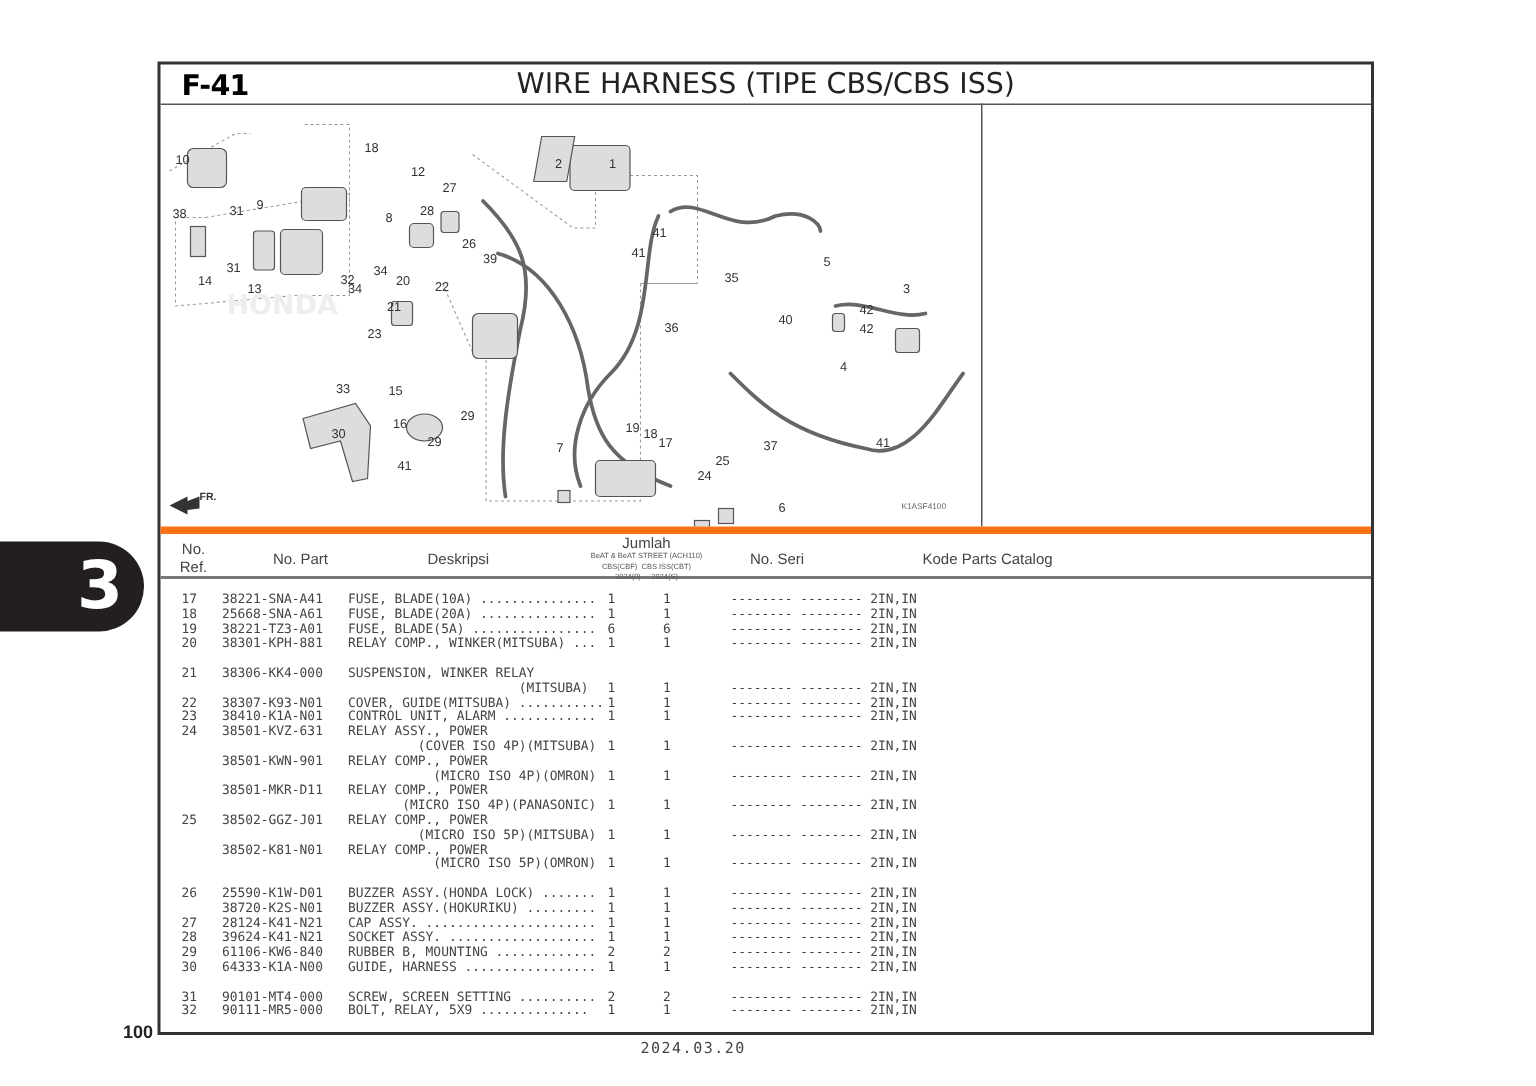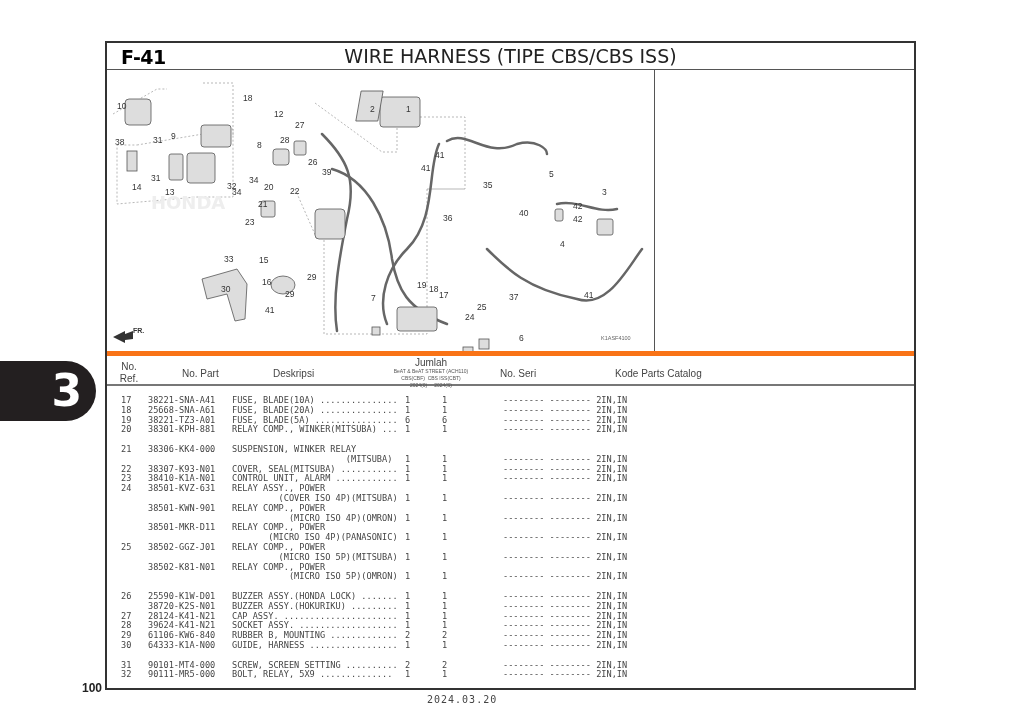--- a/index.html
+++ b/index.html
@@ -18,38 +18,38 @@
 
   .diagram-area { position: absolute; left: 0; top: 26px; width: 547px; height: 282px; }
   .diagram-divider { position: absolute; left: 547px; top: 26px; width: 1px; height: 282px; background: #555; }
   .right-blank { position: absolute; left: 548px; top: 26px; right: 0; height: 282px; }
 
   .header-row { position: absolute; left: 0; top: 308px; width: 100%; height: 35px;
                 border-top: 5px solid #f97316; border-bottom: 2px solid #777; box-sizing: border-box; padding-left: 16px; }
   .hdr { position: absolute; font-size: 10px; color: #444; }
   .hdr-noref { left: 12px; top: 5px; line-height: 12px; text-align: center; }
   .hdr-part { left: 52px; top: 12px; margin-left: 23px; }
-  .hdr-desc { left: 166px; top: 12px; }
+  .hdr-desc { left: 178px; top: 12px; }
   .hdr-jumlah { left: 284px; top: 1px; width: 80px; text-align: center; }
   .hdr-jumlah .j-title { font-size: 10px; line-height: 11px; display: block; }
   .hdr-jumlah .j-sub { font-size: 5px; line-height: 7px; display: block; color: #555; }
   .hdr-seri { left: 393px; top: 12px; }
   .hdr-kode { left: 508px; top: 12px; }
 
   .rows { position: absolute; left: 0; top: 353px; width: 100%; }
   .row { position: relative; height: 9.8px; font-family: "DejaVu Sans Mono", monospace;
          font-size: 8.6px; line-height: 9.8px; color: #444; white-space: pre; }
   .row.gap { height: 9.8px; }
   .c { position: absolute; top: 0; }
   .c-ref { left: 14px; }
   .c-part { left: 41px; }
   .c-desc { left: 125px; }
   .c-q1 { left: 298px; }
   .c-q2 { left: 335px; }
-  .c-seri { left: 396px; }
+  .c-seri { left: 380px; }
 
   .tab { position: absolute; left: 0; top: 361px; width: 96px; height: 60px; background: #231f20;
          border-radius: 0 30px 30px 0; }
   .tab span { position: absolute; right: 14px; top: 4px; color: #fff; font-size: 44px; font-weight: bold;
               font-family: "DejaVu Sans", sans-serif; }
 
   .page-num { position: absolute; left: 82px; top: 681px; font-size: 12px; font-weight: bold; color: #222; }
   .date { position: absolute; left: 427px; top: 694px; font-size: 10px; letter-spacing: 1px;
           font-family: "DejaVu Sans Mono", monospace; color: #444; }
 
@@ -183,21 +183,21 @@
   </div>
 
   <div class="rows" id="rows">
       <div class="row"><span class="c c-ref">17</span><span class="c c-part">38221-SNA-A41</span><span class="c c-desc">FUSE, BLADE(10A) ...............</span><span class="c c-q1">1</span><span class="c c-q2">1</span><span class="c c-seri">-------- -------- 2IN,IN</span></div>
       <div class="row"><span class="c c-ref">18</span><span class="c c-part">25668-SNA-A61</span><span class="c c-desc">FUSE, BLADE(20A) ...............</span><span class="c c-q1">1</span><span class="c c-q2">1</span><span class="c c-seri">-------- -------- 2IN,IN</span></div>
       <div class="row"><span class="c c-ref">19</span><span class="c c-part">38221-TZ3-A01</span><span class="c c-desc">FUSE, BLADE(5A) ................</span><span class="c c-q1">6</span><span class="c c-q2">6</span><span class="c c-seri">-------- -------- 2IN,IN</span></div>
       <div class="row"><span class="c c-ref">20</span><span class="c c-part">38301-KPH-881</span><span class="c c-desc">RELAY COMP., WINKER(MITSUBA) ...</span><span class="c c-q1">1</span><span class="c c-q2">1</span><span class="c c-seri">-------- -------- 2IN,IN</span></div>
       <div class="row gap"></div>
       <div class="row"><span class="c c-ref">21</span><span class="c c-part">38306-KK4-000</span><span class="c c-desc">SUSPENSION, WINKER RELAY</span><span class="c c-q1"></span><span class="c c-q2"></span><span class="c c-seri"></span></div>
       <div class="row"><span class="c c-ref"></span><span class="c c-part"></span><span class="c c-desc">                      (MITSUBA)</span><span class="c c-q1">1</span><span class="c c-q2">1</span><span class="c c-seri">-------- -------- 2IN,IN</span></div>
-      <div class="row"><span class="c c-ref">22</span><span class="c c-part">38307-K93-N01</span><span class="c c-desc">COVER, SEAL(MITSUBA) ...........</span><span class="c c-q1">1</span><span class="c c-q2">1</span><span class="c c-seri">-------- -------- 2IN,IN</span></div>
+      <div class="row"><span class="c c-ref">22</span><span class="c c-part">38307-K93-N01</span><span class="c c-desc">COVER, GUIDE(MITSUBA) ...........</span><span class="c c-q1">1</span><span class="c c-q2">1</span><span class="c c-seri">-------- -------- 2IN,IN</span></div>
       <div class="row"><span class="c c-ref">23</span><span class="c c-part">38410-K1A-N01</span><span class="c c-desc">CONTROL UNIT, ALARM ............</span><span class="c c-q1">1</span><span class="c c-q2">1</span><span class="c c-seri">-------- -------- 2IN,IN</span></div>
       <div class="row"><span class="c c-ref">24</span><span class="c c-part">38501-KVZ-631</span><span class="c c-desc">RELAY ASSY., POWER</span><span class="c c-q1"></span><span class="c c-q2"></span><span class="c c-seri"></span></div>
       <div class="row"><span class="c c-ref"></span><span class="c c-part"></span><span class="c c-desc">         (COVER ISO 4P)(MITSUBA)</span><span class="c c-q1">1</span><span class="c c-q2">1</span><span class="c c-seri">-------- -------- 2IN,IN</span></div>
       <div class="row"><span class="c c-ref"></span><span class="c c-part">38501-KWN-901</span><span class="c c-desc">RELAY COMP., POWER</span><span class="c c-q1"></span><span class="c c-q2"></span><span class="c c-seri"></span></div>
       <div class="row"><span class="c c-ref"></span><span class="c c-part"></span><span class="c c-desc">           (MICRO ISO 4P)(OMRON)</span><span class="c c-q1">1</span><span class="c c-q2">1</span><span class="c c-seri">-------- -------- 2IN,IN</span></div>
       <div class="row"><span class="c c-ref"></span><span class="c c-part">38501-MKR-D11</span><span class="c c-desc">RELAY COMP., POWER</span><span class="c c-q1"></span><span class="c c-q2"></span><span class="c c-seri"></span></div>
       <div class="row"><span class="c c-ref"></span><span class="c c-part"></span><span class="c c-desc">       (MICRO ISO 4P)(PANASONIC)</span><span class="c c-q1">1</span><span class="c c-q2">1</span><span class="c c-seri">-------- -------- 2IN,IN</span></div>
       <div class="row"><span class="c c-ref">25</span><span class="c c-part">38502-GGZ-J01</span><span class="c c-desc">RELAY COMP., POWER</span><span class="c c-q1"></span><span class="c c-q2"></span><span class="c c-seri"></span></div>
       <div class="row"><span class="c c-ref"></span><span class="c c-part"></span><span class="c c-desc">         (MICRO ISO 5P)(MITSUBA)</span><span class="c c-q1">1</span><span class="c c-q2">1</span><span class="c c-seri">-------- -------- 2IN,IN</span></div>
       <div class="row"><span class="c c-ref"></span><span class="c c-part">38502-K81-N01</span><span class="c c-desc">RELAY COMP., POWER</span><span class="c c-q1"></span><span class="c c-q2"></span><span class="c c-seri"></span></div>

